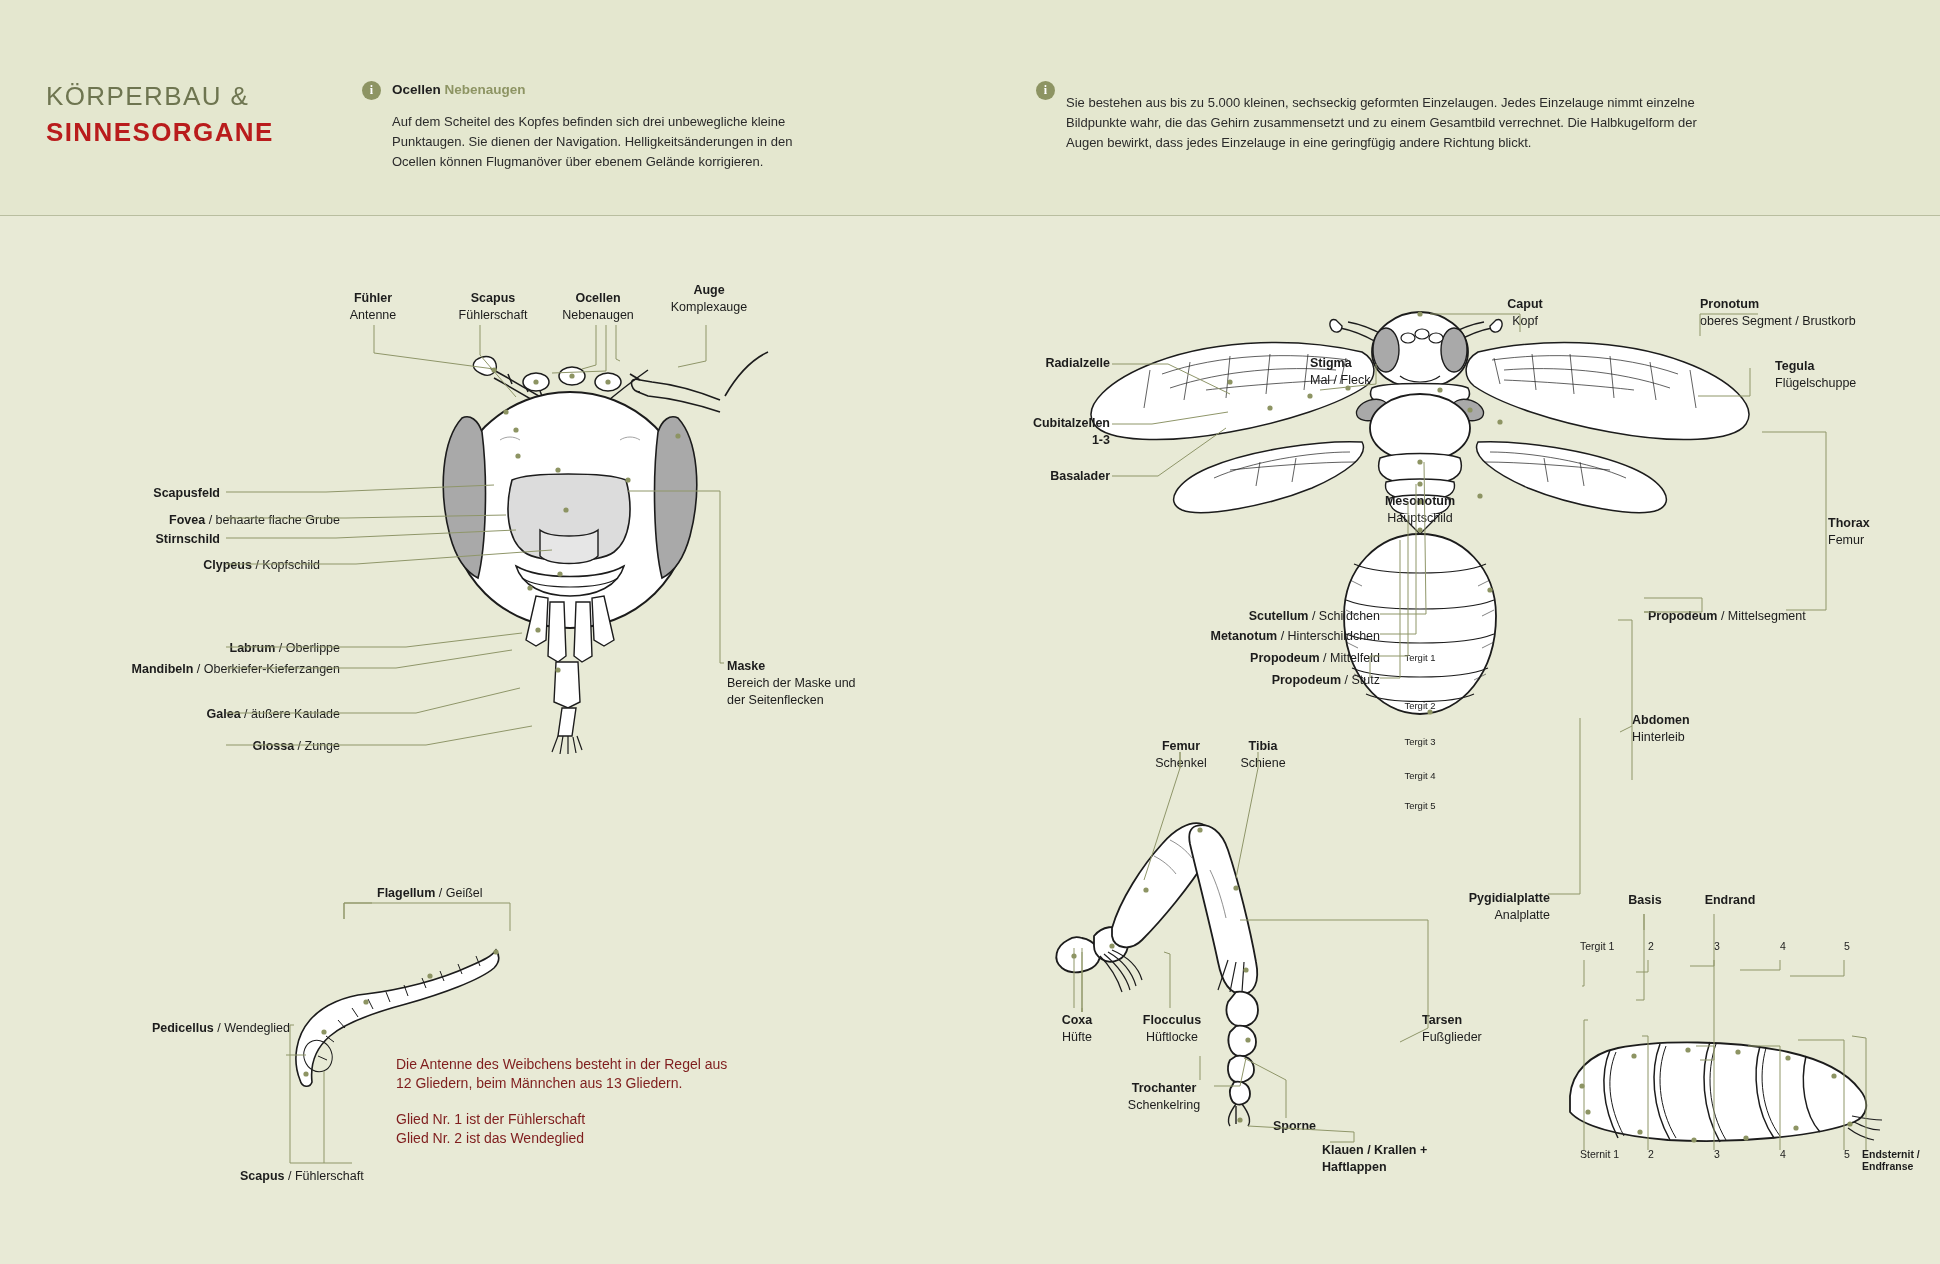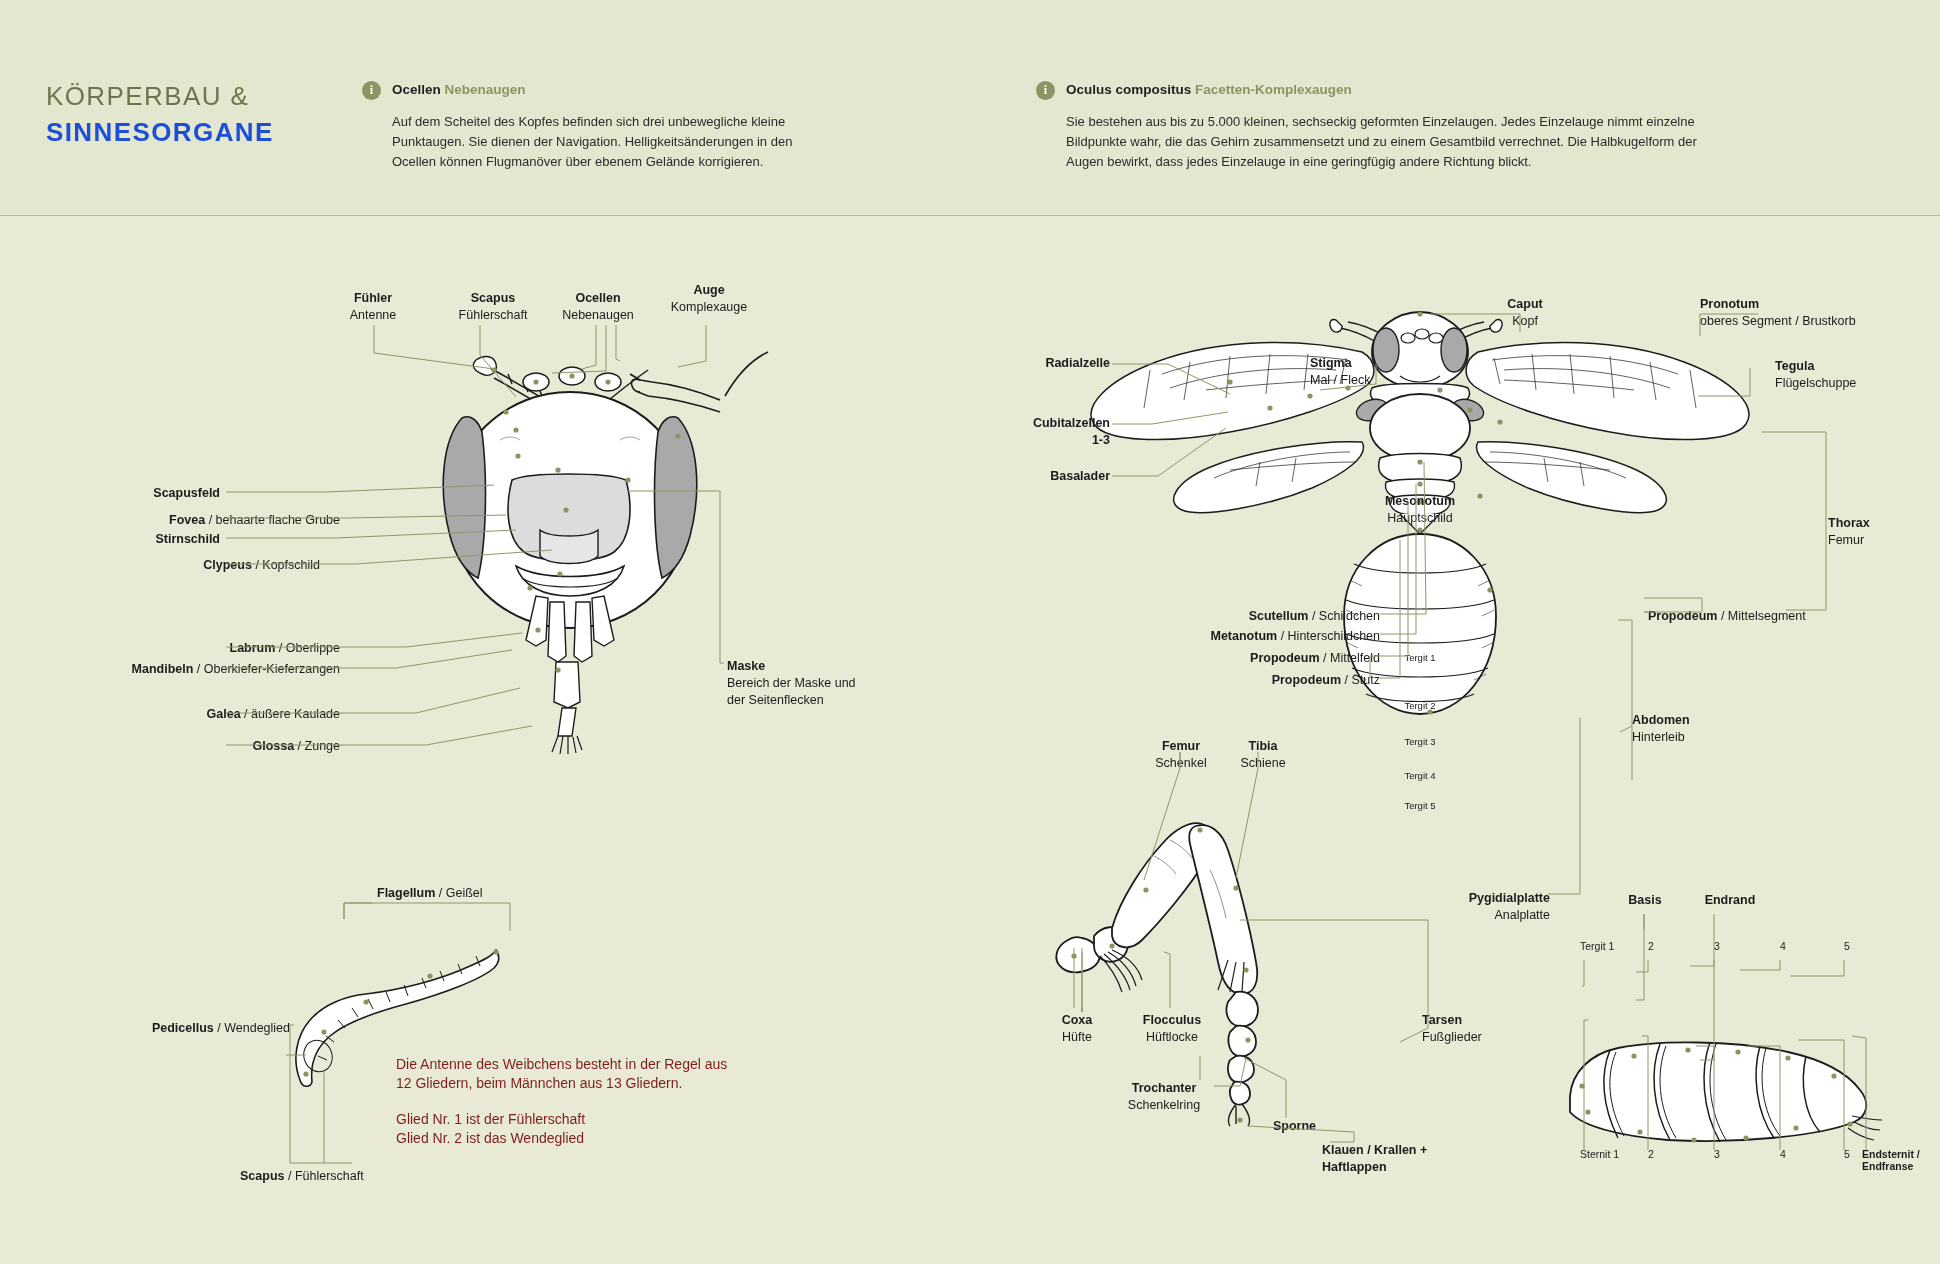--- a/index.html
+++ b/index.html
@@ -21,21 +21,21 @@
     border-bottom: 1px solid #b9bea0;
   }
   #title-block {
     position: absolute; left: 38px; top: 78px; width: 300px;
   }
   #title-block .t1, #title-block .t2 {
     font-family: "Liberation Sans Narrow", "Liberation Sans", sans-serif;
     font-size: 26px; letter-spacing: 1.4px; font-weight: 400;
     color: #6e7550; line-height: 36px; text-transform: uppercase; margin-left: 8px;
   }
-  #title-block .t2 { color: #1d4ed8; font-weight: 700; }
+  #title-block .t2 { color: #b91c1c; font-weight: 700; }
   .note {
     position: absolute;
   }
   .note .bullet {
     position: absolute; left: 0; top: 1px;
     width: 19px; height: 19px; border-radius: 50%;
     background: #8d9463; color: #fff;
     font-size: 12px; font-weight: 700; line-height: 19px; text-align: center;
     font-family: "Liberation Serif", serif;
   }
@@ -92,24 +92,20 @@
       <div class="bullet">i</div>
       <div class="head">
         <span>Ocellen</span>
         <em>Nebenaugen</em>
       </div>
       <div class="body">Auf dem Scheitel des Kopfes befinden sich drei unbewegliche kleine Punktaugen. Sie dienen der Navigation. Helligkeitsänderungen in den Ocellen können Flugmanöver über ebenem Gelände korrigieren.</div>
     </div>
 
     <div class="note" id="note-oculus">
       <div class="bullet">i</div>
-      <div class="head">
-        <span>Oculus compositus</span>
-        <em>Facetten-Komplexaugen</em>
-      </div>
       <div class="body">Sie bestehen aus bis zu 5.000 kleinen, sechseckig geformten Einzelaugen. Jedes Einzelauge nimmt einzelne Bildpunkte wahr, die das Gehirn zusammensetzt und zu einem Gesamtbild verrechnet. Die Halbkugelform der Augen bewirkt, dass jedes Einzelauge in eine geringfügig andere Richtung blickt.</div>
     </div>
   </div>
 
   <svg class="art" width="520" height="530" style="left:390px; top:340px;">
 
     <g fill="none" stroke="#1c1c1c" stroke-width="1.6">
       <path d="M330,60 C300,48 280,44 262,42 L250,40"></path>
       <path d="M330,72 C300,62 278,58 258,56 L248,52"></path>
       <path d="M250,40 C244,38 240,40 242,46 C244,52 248,52 250,52"></path>

